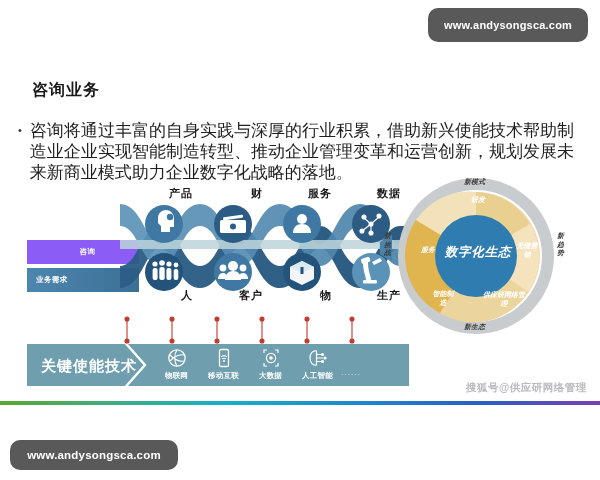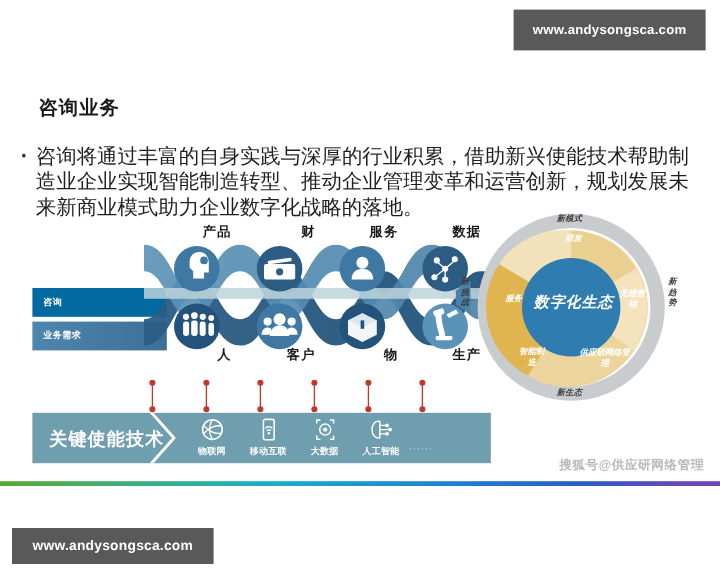--- a/index.html
+++ b/index.html
@@ -8,21 +8,21 @@
     background:#ffffff;
     font-family:"Liberation Sans","DejaVu Sans",sans-serif;
     position:relative;overflow:hidden;
   }
   .slide{position:absolute;inset:0;background:#fff;}
 
   
   .wm{
     position:absolute;background:#595959;color:#fff;
     display:flex;align-items:center;justify-content:center;
-    font-size:11px;letter-spacing:.2px;font-weight:600;
+    font-size:11px;letter-spacing:.2px;font-weight:600;border-radius:10px;
   }
   .wm-top{left:428px;top:8px;width:160px;height:34px;}
   .wm-bottom{left:10px;top:440px;width:168px;height:30px;font-size:11.5px;}
 
   
   .title{
     position:absolute;left:32px;top:80px;
     font-size:16px;font-weight:700;color:#1a1a1a;letter-spacing:1px;
   }
 
@@ -41,21 +41,21 @@
 
   
   .demandwrap{position:absolute;left:27px;top:36px;width:118px;height:80px;}
   .dbar{
     position:absolute;left:0;width:112px;height:24px;
     display:flex;align-items:center;
     color:#fff;font-size:7.5px;font-weight:700;padding-left:9px;
     box-sizing:border-box;letter-spacing:.4px;
   }
   .dbar.b1{top:0px;background:linear-gradient(90deg,#2e6189,#1f4c74);}
-  .dbar.b2{top:28px;background:#0369a1;color:#ffffff;}
+  .dbar.b2{top:28px;background:#8b5cf6;color:#ffffff;justify-content:center;}
   .dbar.b3{top:56px;background:linear-gradient(90deg,#4d86ae,#3c6f96);}
 
   
   .wave{position:absolute;left:120px;top:16px;}
 
   
   .wlabel{
     position:absolute;font-size:11px;font-weight:700;color:#1a1a1a;
     text-align:right;width:60px;letter-spacing:1px;
   }

